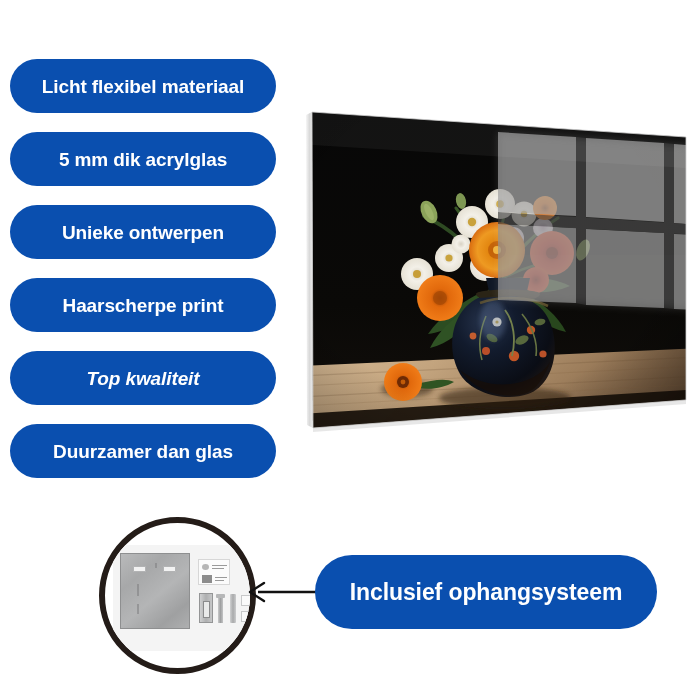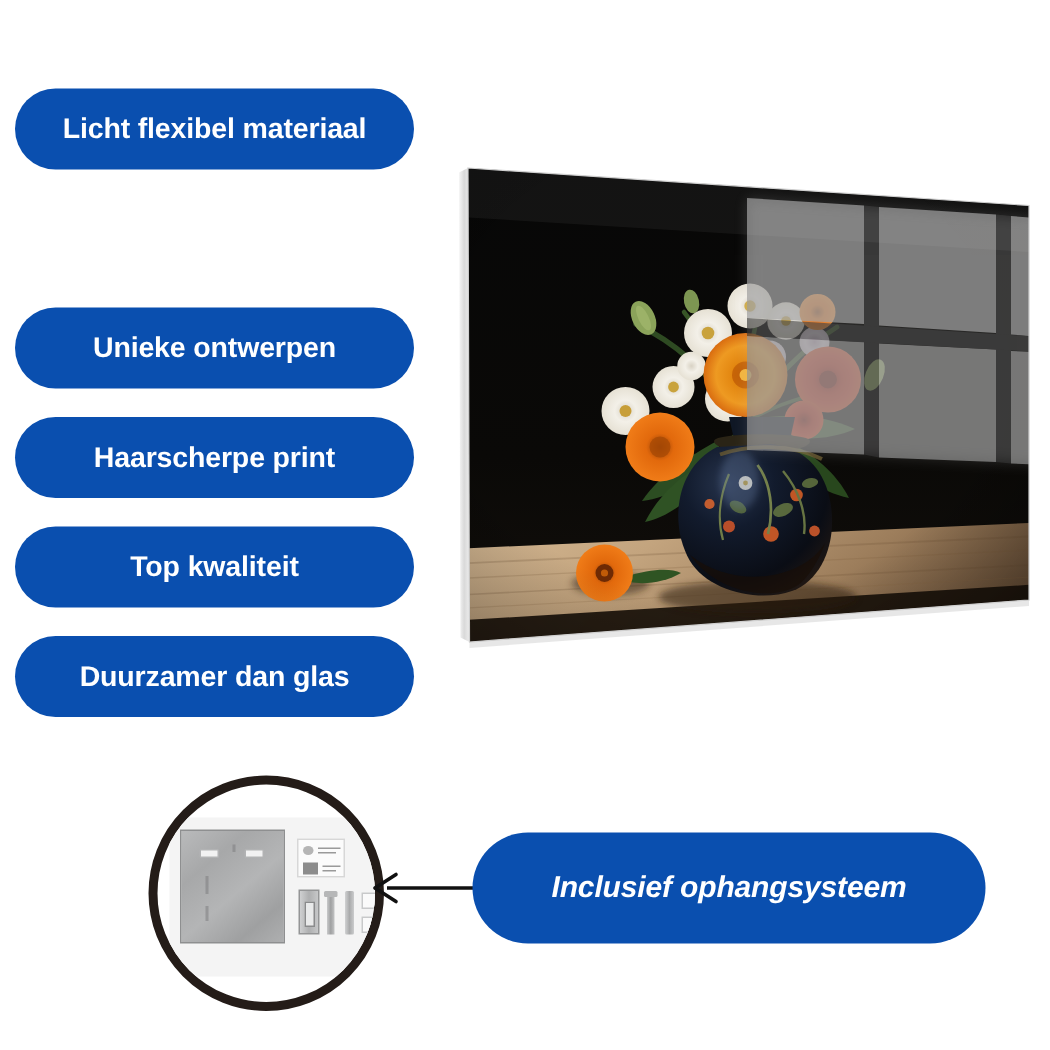--- a/index.html
+++ b/index.html
@@ -42,41 +42,40 @@
     letter-spacing: -0.1px;
     line-height: 1;
     white-space: nowrap;
     text-align: center;
   }
 
   .badge.b0 { top:  59px; }
   .badge.b1 { top: 132px; }
   .badge.b2 { top: 205px; }
   .badge.b3 { top: 278px; }
-  .badge.b4 { top: 351px; }
+  .badge.b4 { top: 351px; font-style: italic; }
   .badge.b5 { top: 424px; justify-content: center; }
 
   
   .callout-badge {
     position: absolute;
     left: 315px;
     top: 555px;
     width: 342px;
     height: 74px;
     border-radius: 37px;
     background: #0A4FAF;
     color: #ffffff;
     display: flex;
     align-items: center;
     justify-content: center;
     box-sizing: border-box;
   }
   .callout-badge .badge-label {
-    font-size: 20px;
-    font-style: italic;
+    font-size: 23px;
   }
 
   
   .connector {
     position: absolute;
     left: 258px;
     top: 578px;
     width: 62px;
     height: 28px;
   }
@@ -237,20 +236,23 @@
   }
   .artwork-svg { display: block; }
 </style>
 </head>
 <body>
 
 <div id="stage">
 
   <div class="badge b0">
     <span class="badge-label">Licht flexibel materiaal</span>
+  </div>
+  <div class="badge b1">
+    <span class="badge-label">5 mm dik acrylglas</span>
   </div>
   <div class="badge b3">
     <span class="badge-label">Haarscherpe print</span>
   </div>
   <div class="badge b2">
     <span class="badge-label">Unieke ontwerpen</span>
   </div>
   <div class="badge b4">
     <span class="badge-label">Top kwaliteit</span>
   </div>

